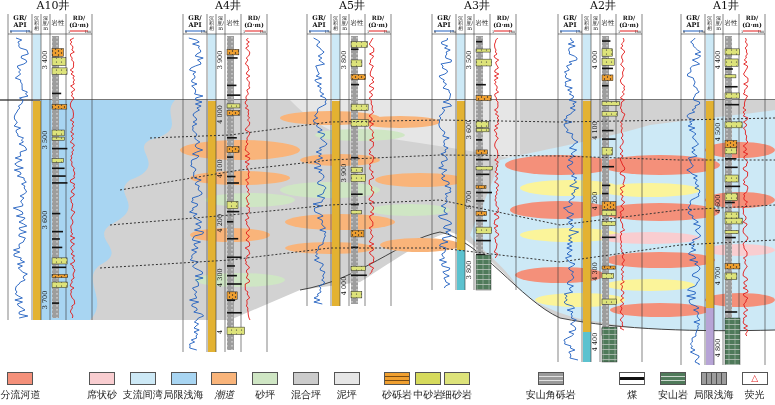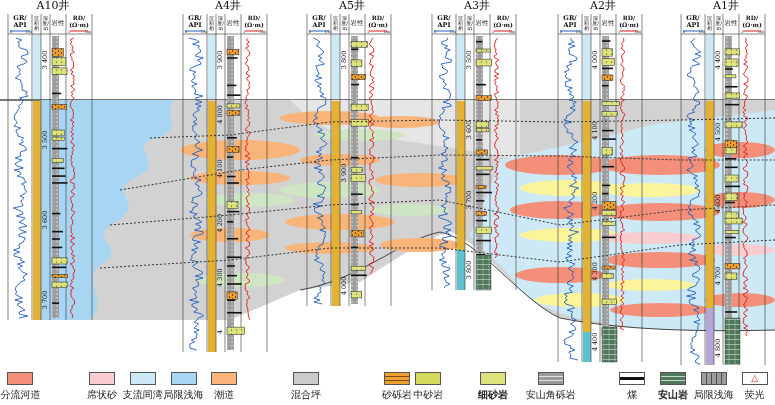--- a/index.html
+++ b/index.html
@@ -465,49 +465,57 @@
       <span class="lg-lbl">支流间湾</span>
     </div>
     <div class="lg-item" style="left: 73.9737px;">
       <span class="lg-sw" style="background-color: rgb(249, 205, 208);"></span>
       <span class="lg-lbl">席状砂</span>
     </div>
     <div class="lg-item" style="left: 155.553px;">
       <span class="lg-sw" style="background-color: rgb(168, 213, 242);"></span>
       <span class="lg-lbl">局限浅海</span>
     </div>
-    <div class="lg-item" style="left: 196.342px;">
+    <div class="lg-item" style="left: 196.342px; font-style: italic;">
       <span class="lg-sw" style="background-color: rgb(249, 180, 122);"></span>
       <span class="lg-lbl">潮道</span>
+    </div>
+    <div class="lg-item" style="left: 237.132px;">
+      <span class="lg-sw" style="background-color: rgb(207, 230, 196);"></span>
+      <span class="lg-lbl">砂坪</span>
     </div>
     <div class="lg-item" style="left: 277.921px; text-align: center;">
       <span class="lg-sw" style="background-color: rgb(203, 203, 203);"></span>
       <span class="lg-lbl">混合坪</span>
     </div>
+    <div class="lg-item" style="left: 318.711px;">
+      <span class="lg-sw" style="background-color: rgb(230, 230, 230);"></span>
+      <span class="lg-lbl">泥坪</span>
+    </div>
     <div class="lg-item" style="left: 369px;">
       <span class="lg-sw" style="background-color: rgb(240, 160, 48); background-image: repeating-linear-gradient(0deg, rgb(240, 160, 48) 0px, rgb(240, 160, 48) 3px, rgb(122, 74, 16) 3px, rgb(122, 74, 16) 4px);"></span>
       <span class="lg-lbl">砂砾岩</span>
     </div>
     <div class="lg-item" style="left: 400.289px;">
       <span class="lg-sw" style="background-color: rgb(214, 218, 92);"></span>
       <span class="lg-lbl">中砂岩</span>
     </div>
-    <div class="lg-item" style="left: 465px; font-weight: bold;">
+    <div class="lg-item" style="left: 429px;">
       <span class="lg-sw" style="background-color: rgb(221, 227, 122);"></span>
       <span class="lg-lbl">细砂岩</span>
     </div>
     <div class="lg-item" style="left: 522.658px;">
       <span class="lg-sw" style="background-color: rgb(154, 154, 154); background-image: repeating-linear-gradient(0deg, transparent 0px, transparent 3px, rgba(255, 255, 255, 0.7) 3px, rgba(255, 255, 255, 0.7) 4px);"></span>
       <span class="lg-lbl">安山角砾岩</span>
     </div>
     <div class="lg-item" style="left: 604.237px;">
       <span class="lg-sw" style="background: linear-gradient(rgb(255, 255, 255) 0px, rgb(255, 255, 255) 35%, rgb(17, 17, 17) 35%, rgb(17, 17, 17) 65%, rgb(255, 255, 255) 65%);"></span>
       <span class="lg-lbl">煤</span>
     </div>
-    <div class="lg-item" style="left: 645.026px; font-weight: bold;">
+    <div class="lg-item" style="left: 645.026px;">
       <span class="lg-sw" style="background-color: rgb(79, 122, 90); background-image: repeating-linear-gradient(0deg, transparent 0px, transparent 3px, rgba(255, 255, 255, 0.7) 3px, rgba(255, 255, 255, 0.7) 4px);"></span>
       <span class="lg-lbl">安山岩</span>
     </div>
     <div class="lg-item" style="left: 685.816px;">
       <span class="lg-sw" style="background-color: rgb(156, 156, 156); background-image: repeating-linear-gradient(90deg, transparent 0px, transparent 4px, rgba(0, 0, 0, 0.5) 4px, rgba(0, 0, 0, 0.5) 5px);"></span>
       <span class="lg-lbl">局限浅海</span>
     </div>
     <div class="lg-item" style="left: 726.605px;">
       <span class="lg-sw" style="background: rgb(255, 255, 255);">
         <span style="color:#e01b1b;font-size:9px;line-height:11px;display:block;text-align:center">△</span>

